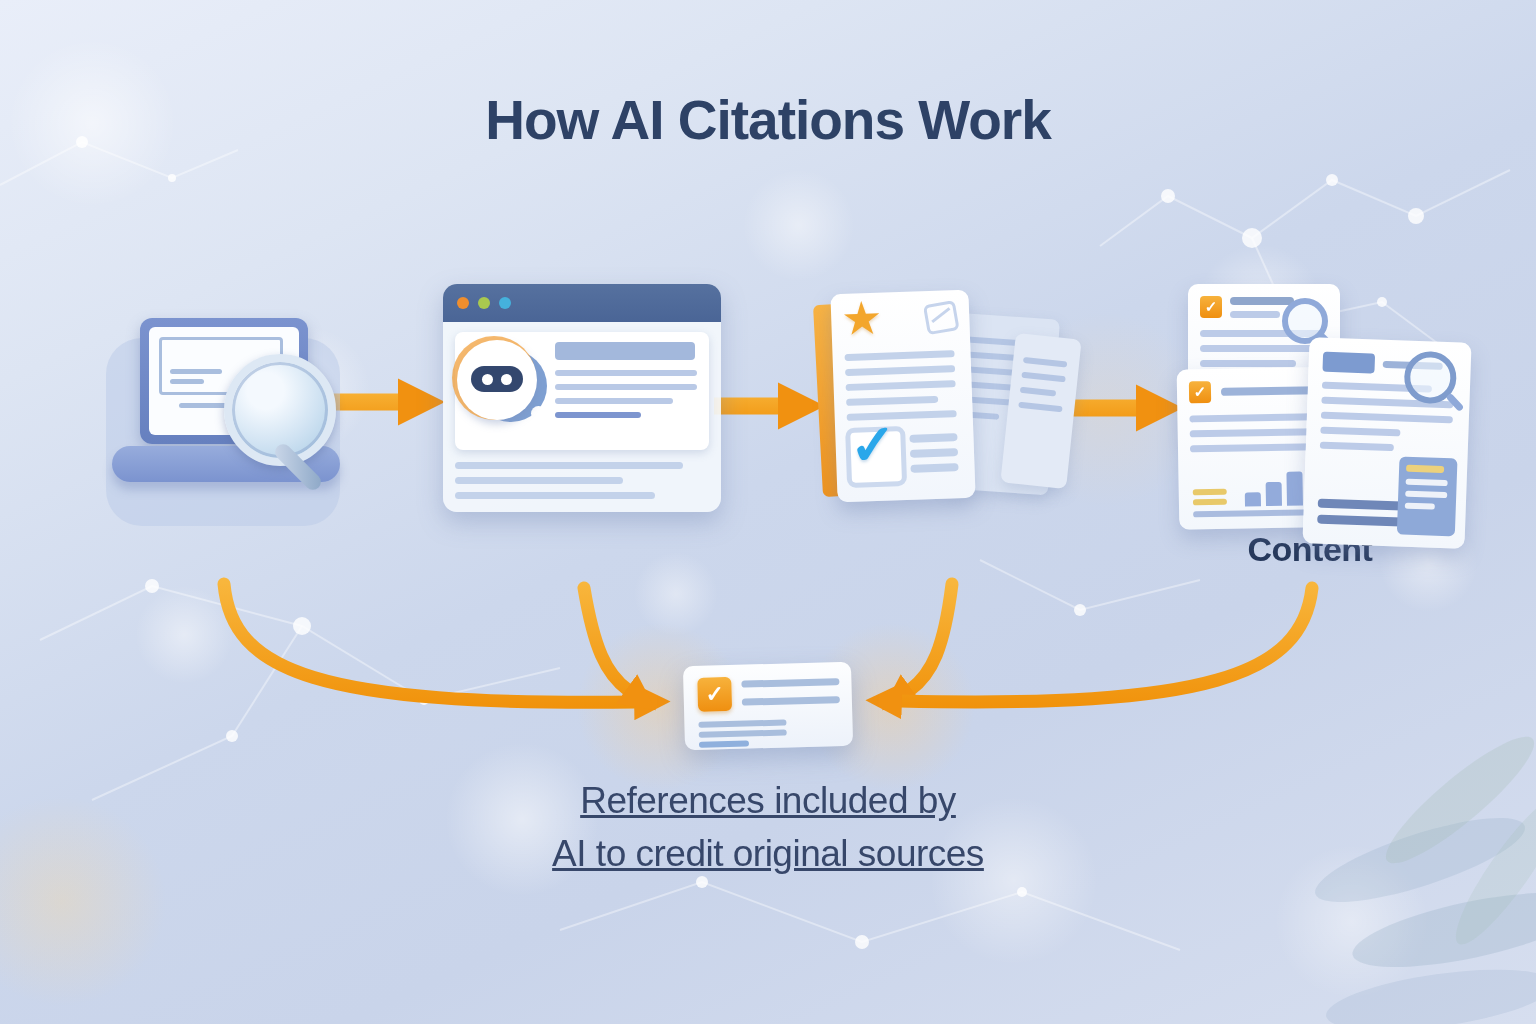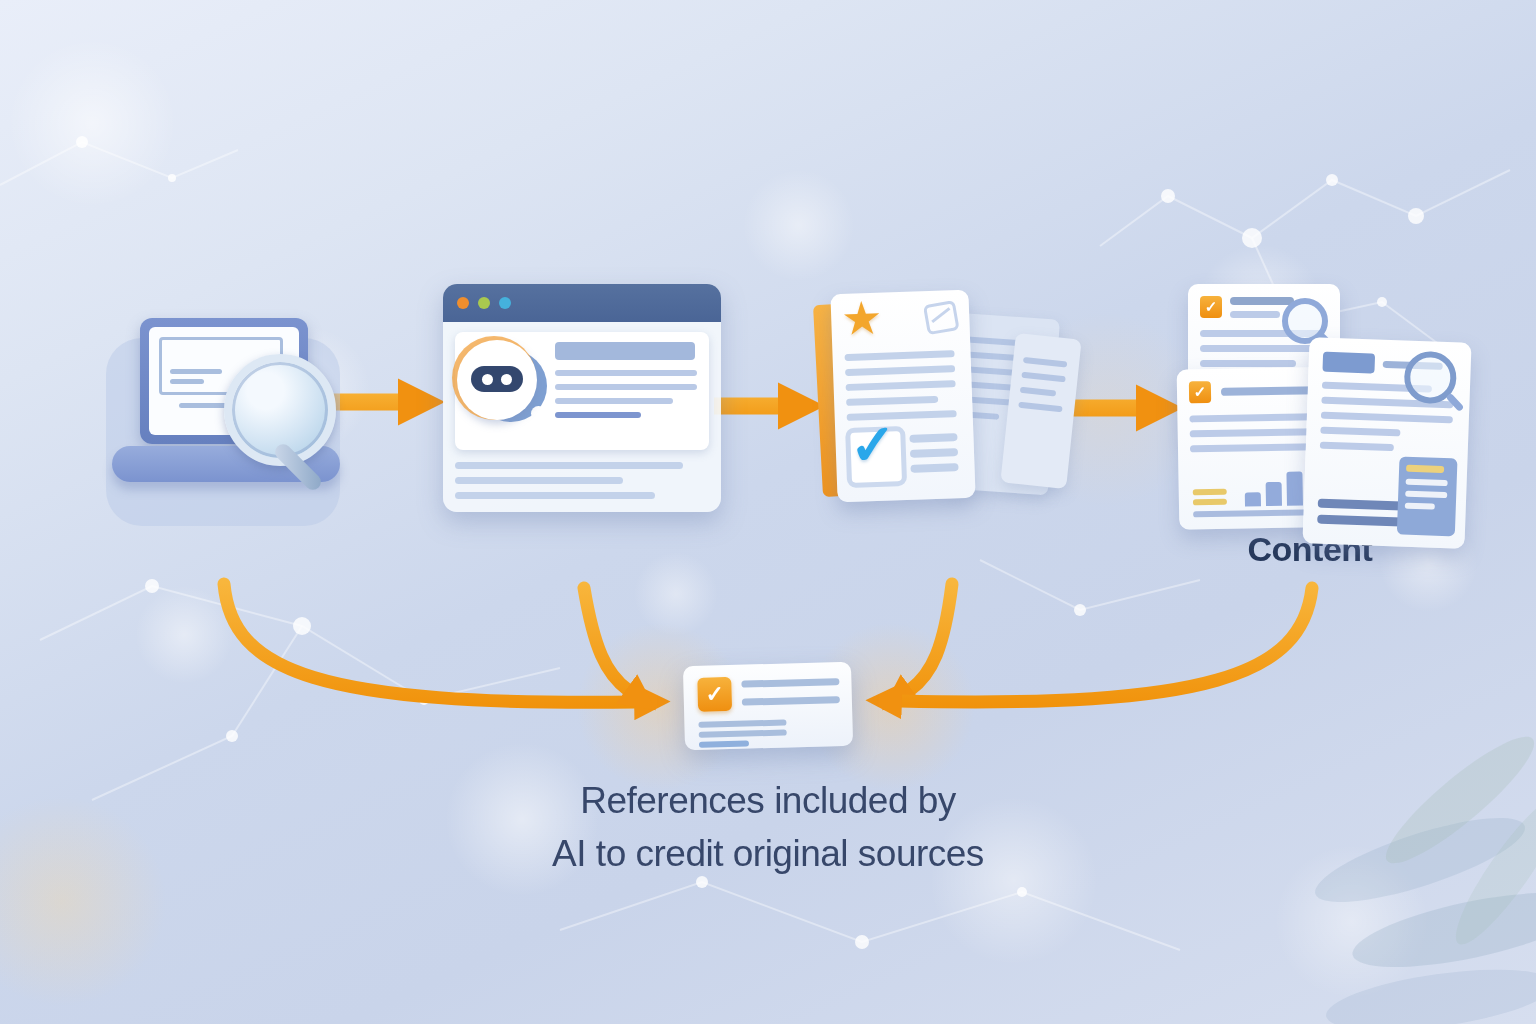--- a/index.html
+++ b/index.html
@@ -28,21 +28,21 @@
   .title{
     position:absolute;top:88px;left:0;width:100%;text-align:center;
     font-size:55px;font-weight:bold;letter-spacing:-1px;color:#2e4266;
   }
   .stage-label{
     position:absolute;top:530px;text-align:center;
     font-size:34px;font-weight:600;color:#27395c;letter-spacing:-.5px;
   }
   .caption{
     position:absolute;top:774px;left:0;width:100%;text-align:center;
-    font-size:37px;color:#37476a;line-height:53px;letter-spacing:-.5px;
+    font-size:37px;color:#37476a;line-height:53px;letter-spacing:-.5px;text-decoration:underline;
   }
   
   .ln{height:7px;border-radius:4px;background:#bccbe8;}
   
   .icon-wrap{position:absolute;z-index:3;}
   
   .lap-backdrop{position:absolute;left:-6px;top:20px;width:234px;height:188px;border-radius:36px;background:rgba(186,202,232,.5);}
   .lap-screen{position:absolute;left:28px;top:0;width:168px;height:126px;border-radius:12px;
     background:linear-gradient(180deg,#7b93cf,#6680bf);box-shadow:0 6px 14px rgba(90,110,160,.35);padding:9px;box-sizing:border-box;}
   .lap-display{width:100%;height:100%;border-radius:6px;background:#fbfdff;position:relative;padding:10px;box-sizing:border-box;}
@@ -169,20 +169,21 @@
       <path d="M1054 408 H1138"></path>
     </g>
     <g fill="none" stroke="url(#gC)" stroke-width="13" stroke-linecap="round" marker-end="url(#mA)">
       <path d="M224 584 C232 672, 318 706, 636 702"></path>
       <path d="M584 588 C594 648, 606 674, 628 690"></path>
       <path d="M952 584 C944 648, 932 674, 910 690"></path>
       <path d="M1312 588 C1302 676, 1206 708, 900 701"></path>
     </g>
   </svg>
 
+  <div class="title">How AI Citations Work</div>
 
   <div class="icon-wrap" style="left:112px;top:318px;width:235px;height:205px">
     <div class="lap-backdrop"></div>
     <div class="lap-screen">
       <div class="lap-display">
         <div class="searchbox">
           <div class="ln" style="left:8px;bottom:18px;width:52px"></div>
           <div class="ln" style="left:8px;bottom:8px;width:34px"></div>
         </div>
         <div class="ln" style="position:absolute;left:30px;top:76px;width:56px;height:5px;background:#a9bede"></div>

